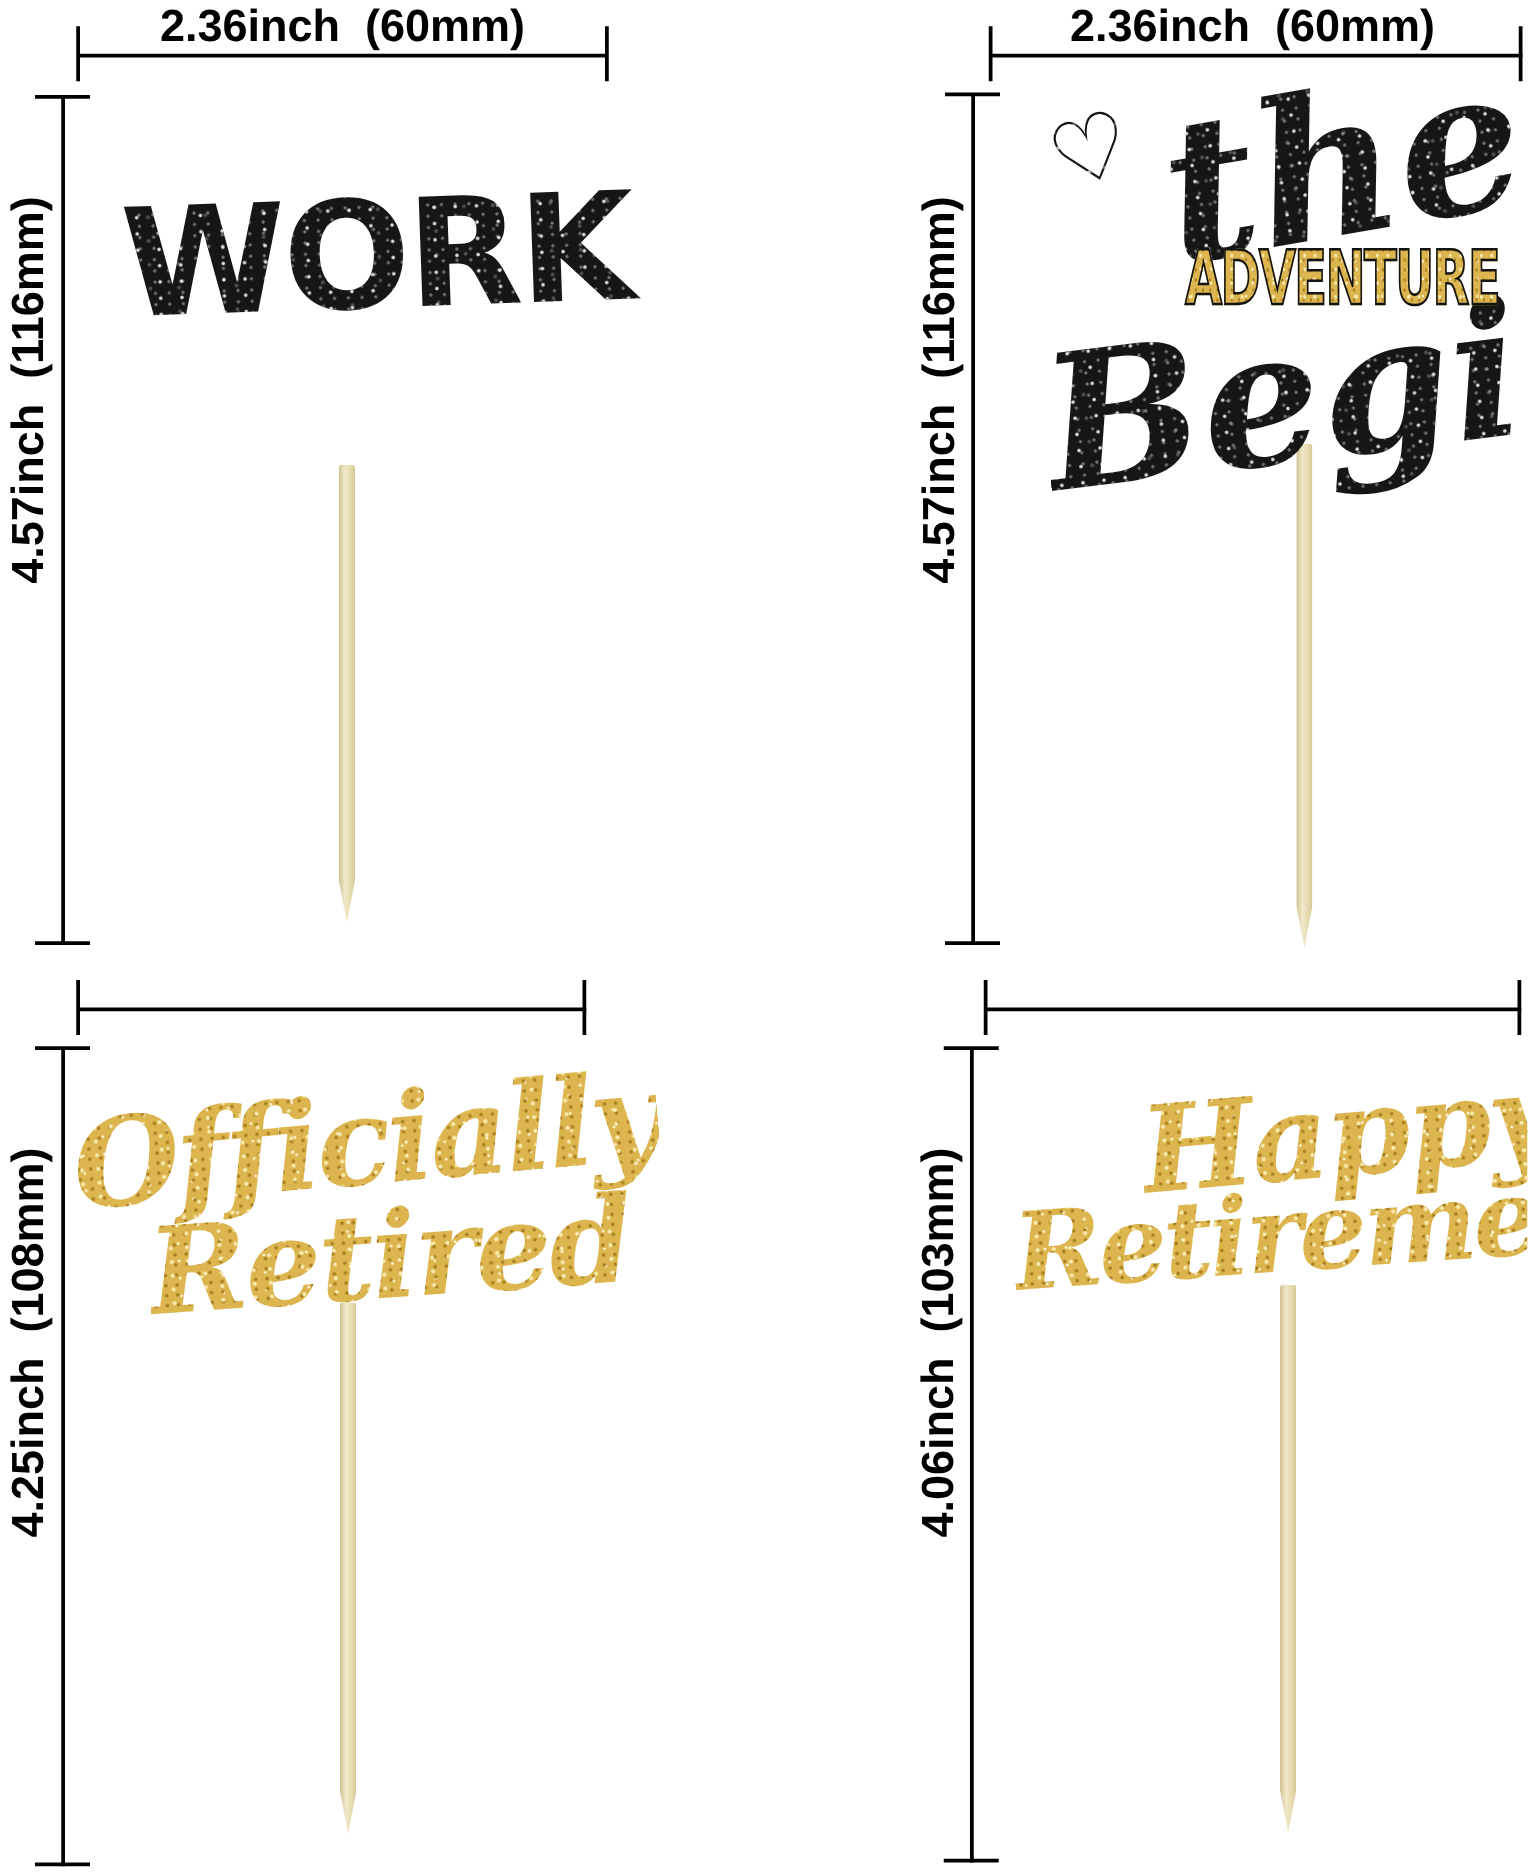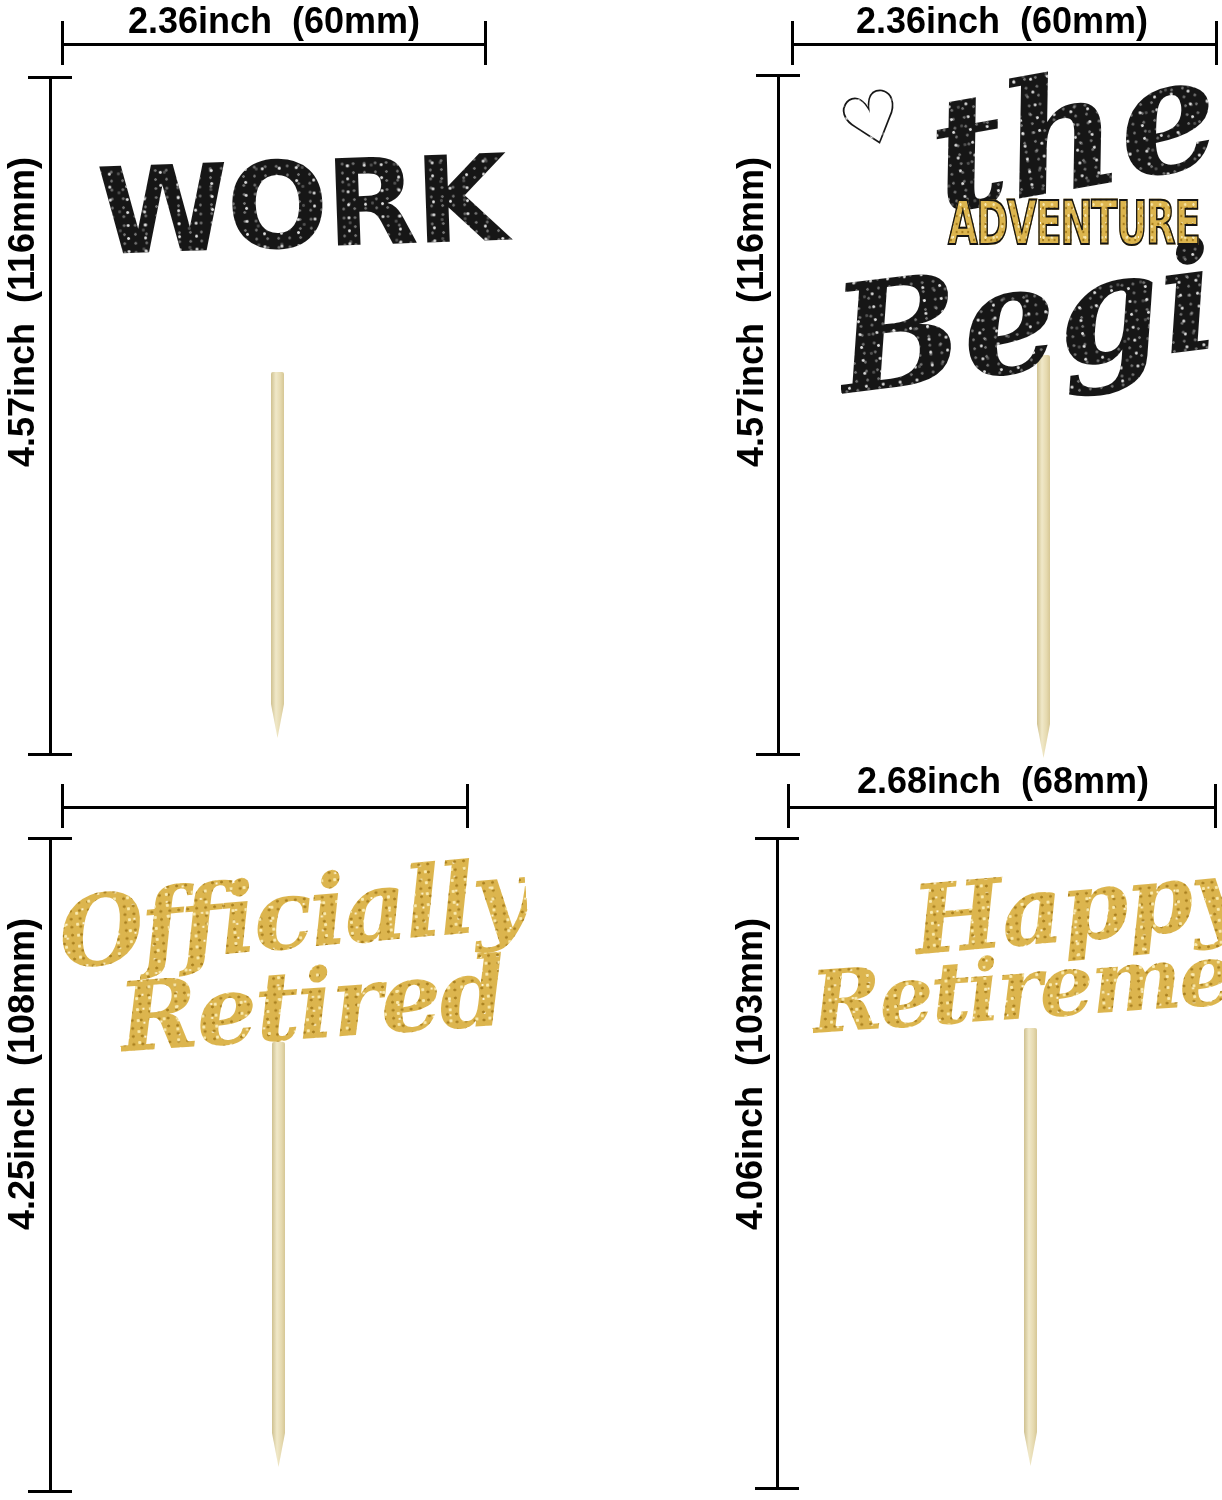--- a/index.html
+++ b/index.html
@@ -99,21 +99,20 @@
   <div class="dim tickh" style="left:28px;top:837px"></div>
   <div class="dim tickh" style="left:28px;top:1490px"></div>
   <div class="vlabelbox" style="left:0px;top:924px">
     <span>4.25inch  (108mm)</span>
   </div>
 
   <div class="stick" style="left:272px;top:1042px;height:425px"></div>
   <span class="abs script gt gtg" style="left:58px;top:856px;font-size:98px;letter-spacing:-3px;transform:rotate(-5deg)">Officially</span>
   <span class="abs script gt gtg" style="left:118px;top:948px;font-size:96px;letter-spacing:-2px;transform:rotate(-4deg)">Retired</span>
 
-  <div class="hlabel" style="left:803px;top:760px;width:400px">2.68inch  (68mm)</div>
   <div class="dim lineh" style="left:788px;top:806px;width:429px"></div>
   <div class="dim tickv" style="left:787px;top:784px"></div>
   <div class="dim tickv" style="left:1214px;top:784px"></div>
 
   <div class="dim linev" style="left:776px;top:838px;height:652px"></div>
   <div class="dim tickh" style="left:755px;top:837px"></div>
   <div class="dim tickh" style="left:755px;top:1487px"></div>
   <div class="vlabelbox" style="left:728px;top:924px">
     <span>4.06inch  (103mm)</span>
   </div>

